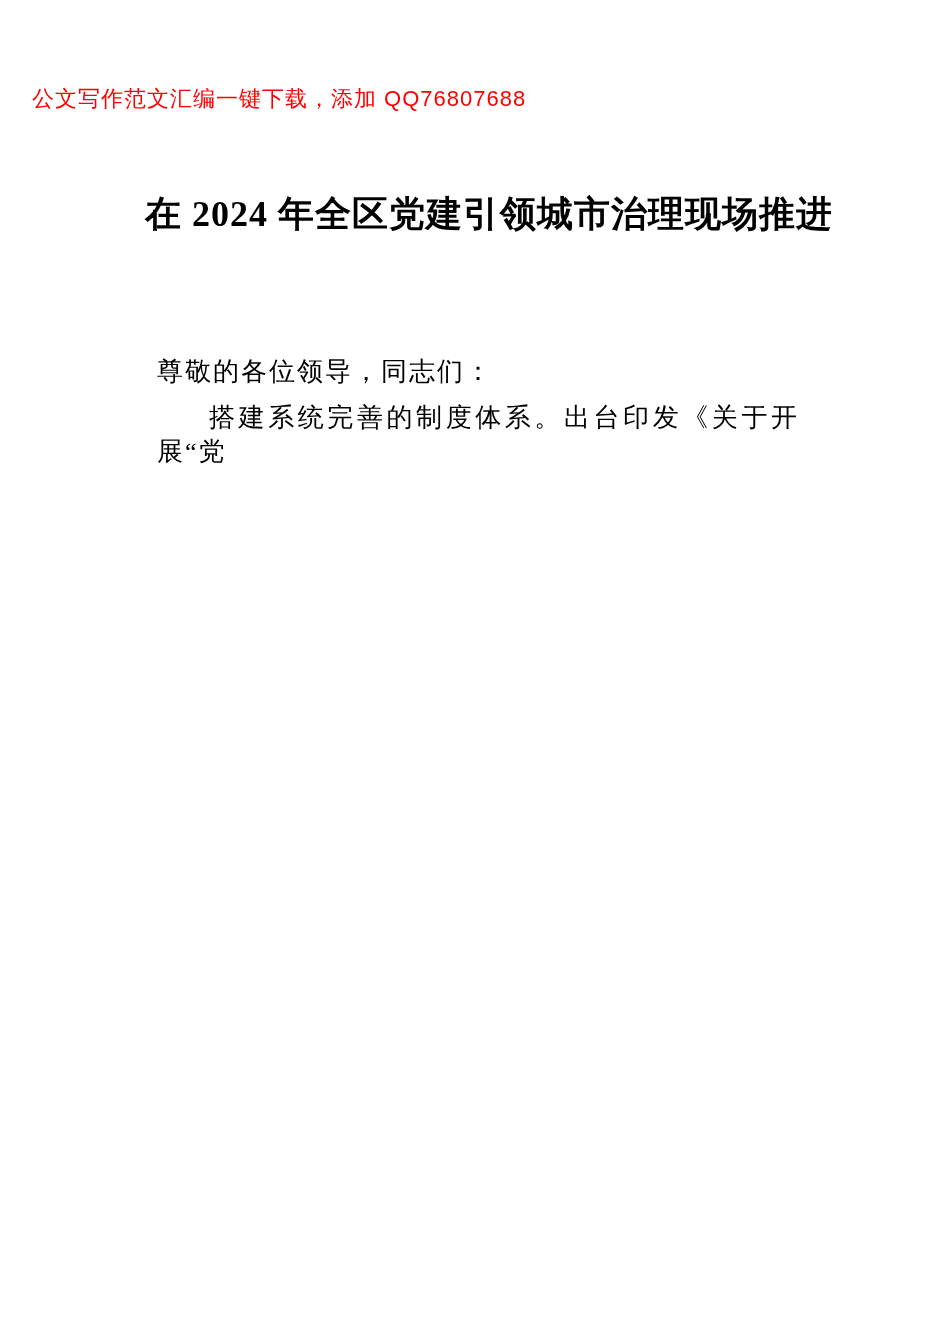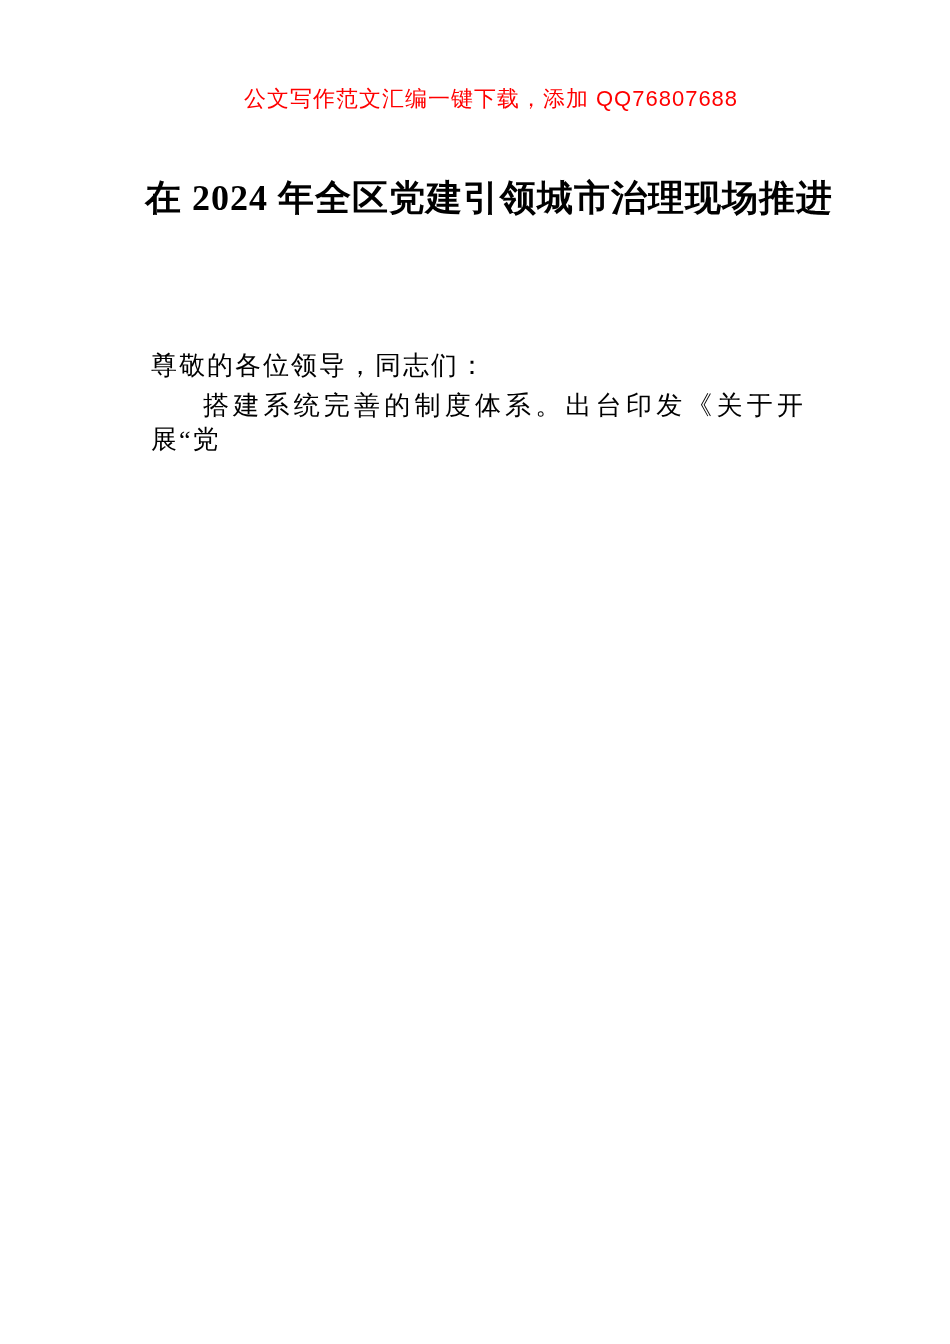--- a/index.html
+++ b/index.html
@@ -12,30 +12,30 @@
     width: 950px;
     height: 1344px;
     background: #ffffff;
     overflow: hidden;
   }
   .promo-banner {
     position: absolute;
     top: 84px;
     left: 0;
     width: 100%;
-    text-align: center;
+    text-align: left;
     text-indent: 32px;
     font-family: "Liberation Sans", sans-serif;
     font-size: 22px;
     letter-spacing: 1px;
     white-space: nowrap;
   }
   .doc-title {
     position: absolute;
-    top: 162px;
+    top: 178px;
     left: 145px;
     width: 660px;
     text-align: center;
     font-family: "Liberation Serif", serif;
     font-weight: 700;
     font-size: 36px;
     line-height: 72px;
     color: #000000;
     letter-spacing: 1px;
     white-space: nowrap;
@@ -47,21 +47,21 @@
     width: 664px;
     font-family: "Liberation Serif", serif;
     font-size: 26px;
     line-height: 34.7px;
     color: #000000;
     text-align: justify;
     text-justify: inter-character;
     letter-spacing: 2px;
   }
   .doc-body p {
-    margin: 5px;
+    margin: 11px;
     padding: 0;
     text-indent: 2em;
   }
   .doc-body p.salutation {
     text-indent: 0;
   }
   .doc-body p.heading {
     font-family: "Liberation Sans", sans-serif;
     font-weight: 600;
   }

